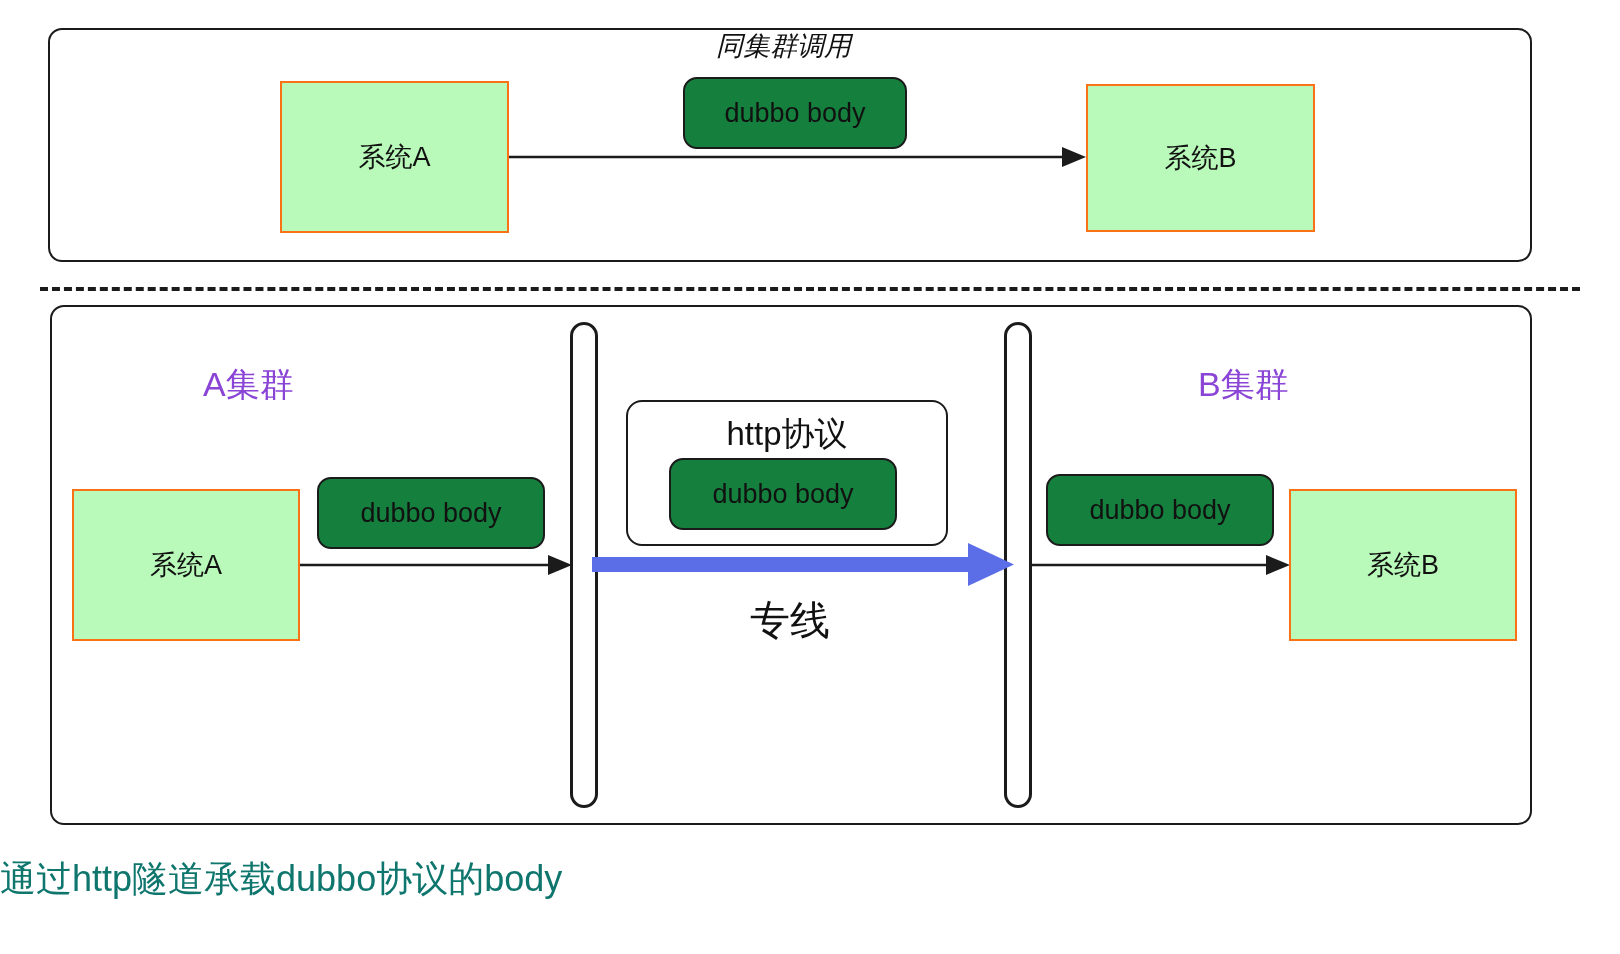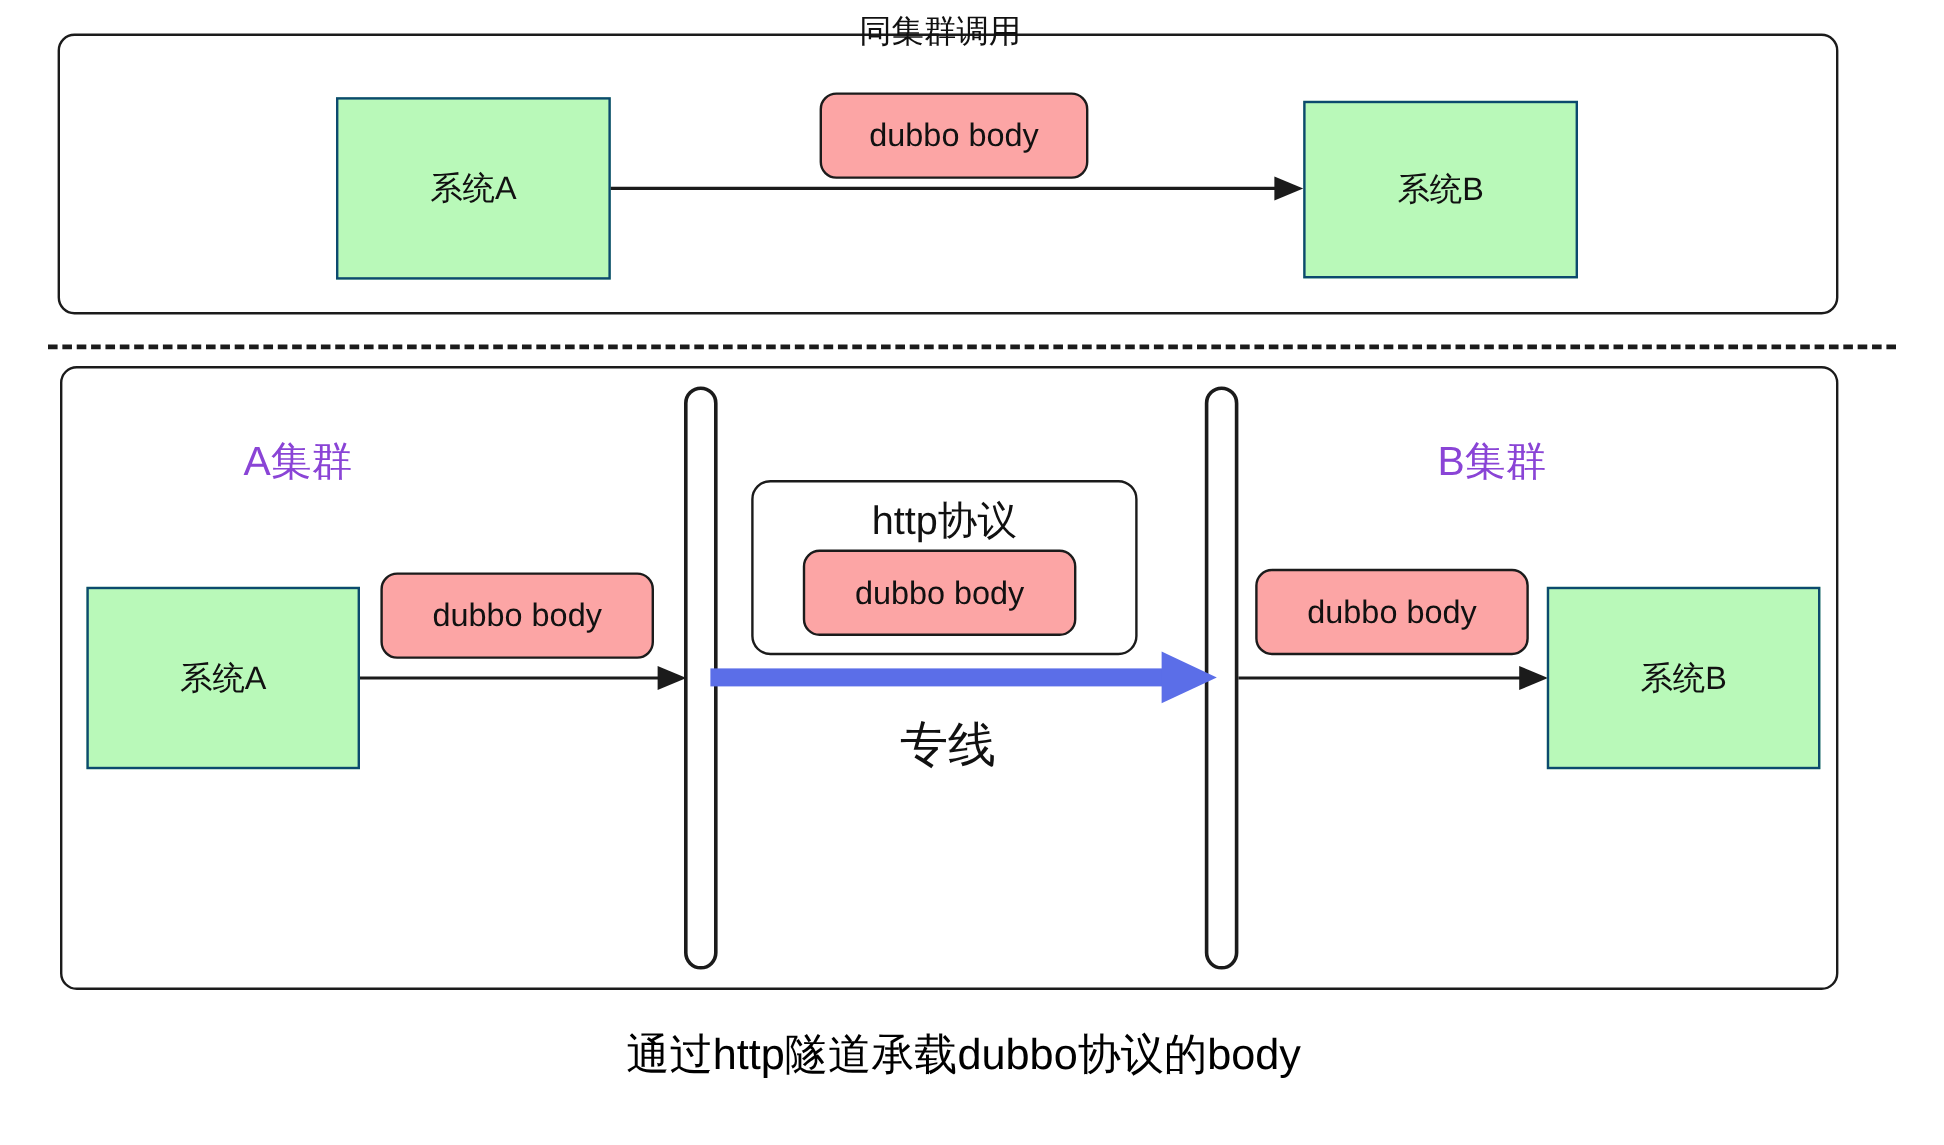--- a/index.html
+++ b/index.html
@@ -27,31 +27,31 @@
     box-sizing: border-box;
   }
   .divider-dashed {
     position: absolute;
     border-top: 4px dashed #1b1b1b;
     box-sizing: border-box;
   }
   .sysbox {
     position: absolute;
     background: #b9f9b9;
-    border: 2px solid #0c4a6e;
+    border: 2px solid #f97316;
     box-sizing: border-box;
     display: flex;
     align-items: center;
     justify-content: center;
     font-size: 27px;
     color: #111111;
   }
   .pillbox {
     position: absolute;
-    background: #fca5a5;
+    background: #15803d;
     border: 2px solid #1b1b1b;
     border-radius: 14px;
     box-sizing: border-box;
     display: flex;
     align-items: center;
     justify-content: center;
     font-size: 27px;
     color: #111111;
   }
   .protobox {
@@ -85,37 +85,37 @@
   .cluster-label {
     position: absolute;
     font-size: 34px;
     color: #8a44d6;
     white-space: nowrap;
   }
   .page-caption {
     position: absolute;
     left: 0;
     right: 14px;
-    text-align: center;
+    text-align: left;
     font-size: 36px;
-    color: #000000;
+    color: #0f766e;
   }
   .arrow-svg {
     position: absolute;
     overflow: visible;
   }
 </style>
 </head>
 <body>
 
 <div id="canvas">
 
   <div class="panel" style="left:48px; top:28px; width:1484px; height:234px;"></div>
 
-  <div class="caption-text" style="left:716px; top:8px;">同集群调用</div>
+  <div class="caption-text" style="left:716px; top:28px;font-style:italic;">同集群调用</div>
 
   <div class="sysbox" style="left:280px; top:81px; width:229px; height:152px;">
     <span>系统A</span>
   </div>
 
   <div class="sysbox" style="left:1086px; top:84px; width:229px; height:148px;">
     <span>系统B</span>
   </div>
 
   <svg class="arrow-svg" style="left:509px; top:140px;" width="580" height="40" viewBox="0 0 580 40">

